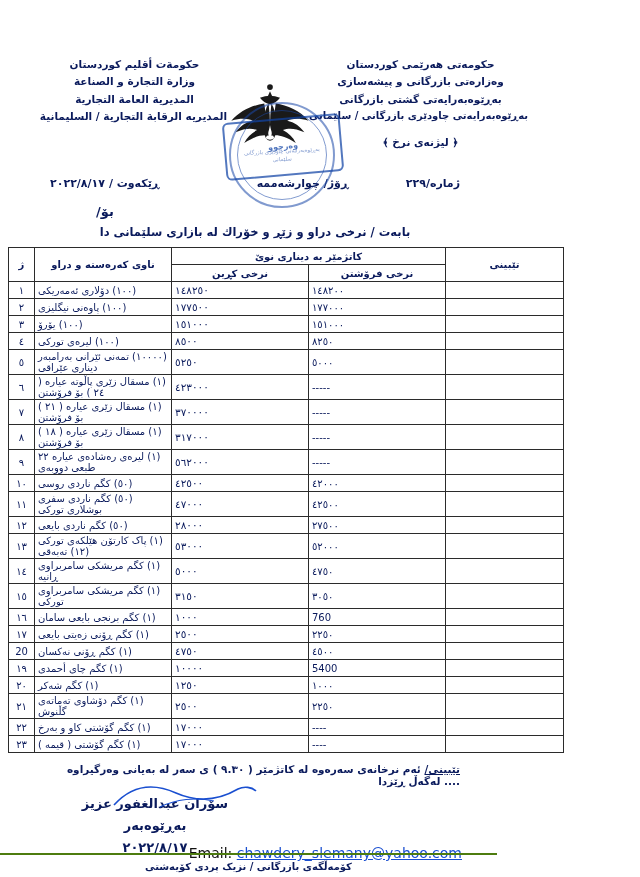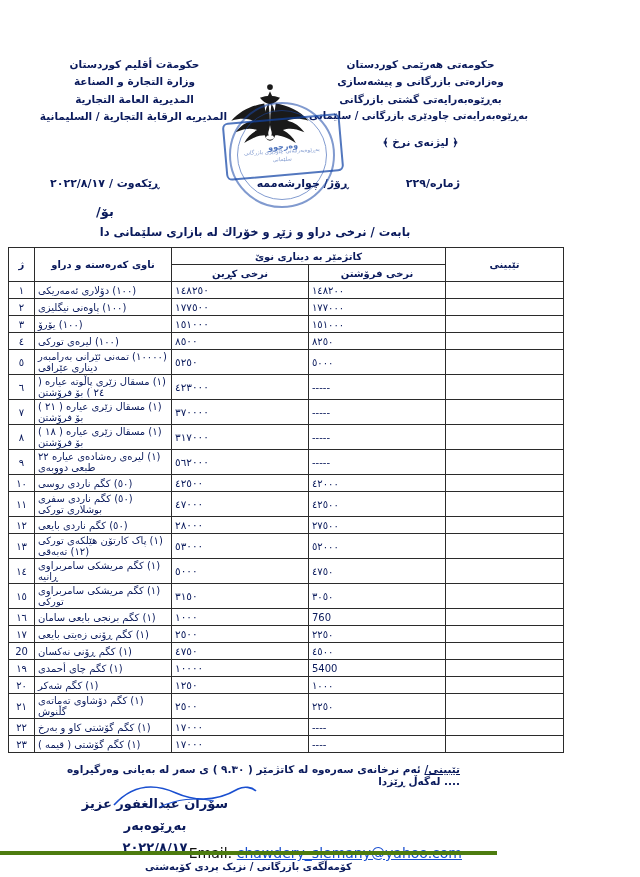--- a/index.html
+++ b/index.html
@@ -202,21 +202,21 @@
     font-size:14px;
     color:#111;
     direction:ltr;
     margin-top:20px;
   }
   .email a{color:#1a4fd0;text-decoration:underline;}
   .footer-bar{
     position:absolute;
     left:0;right:13px;bottom:0;
     height:22px;
-    border-top:4px solid #4d7c0f;
+    border-top:2px solid #4d7c0f;
     display:flex;
     align-items:center;
     justify-content:center;
     direction:rtl;
     font-size:10px;
     font-weight:bold;
     color:#0a1a5c;
   }
   .footer-inner{ width:560px; text-align:center; }
 </style>

